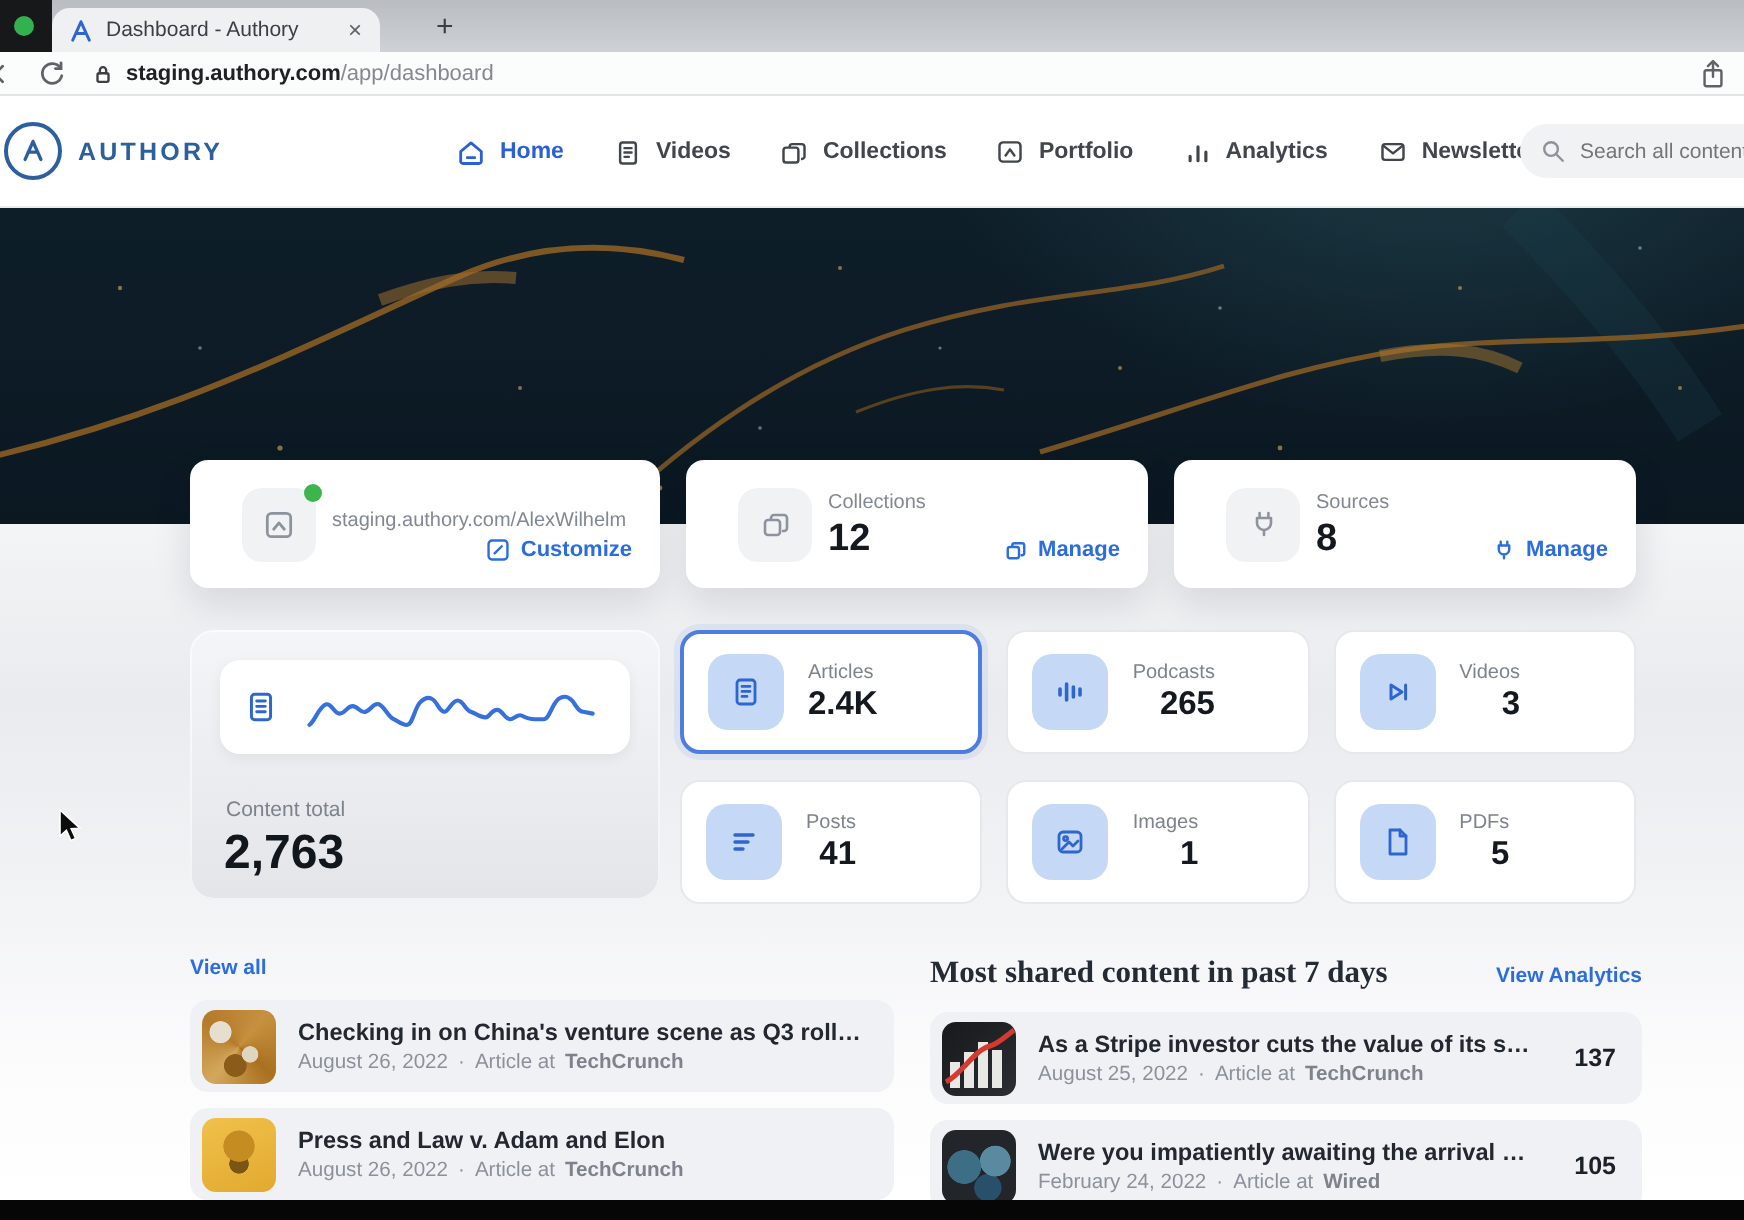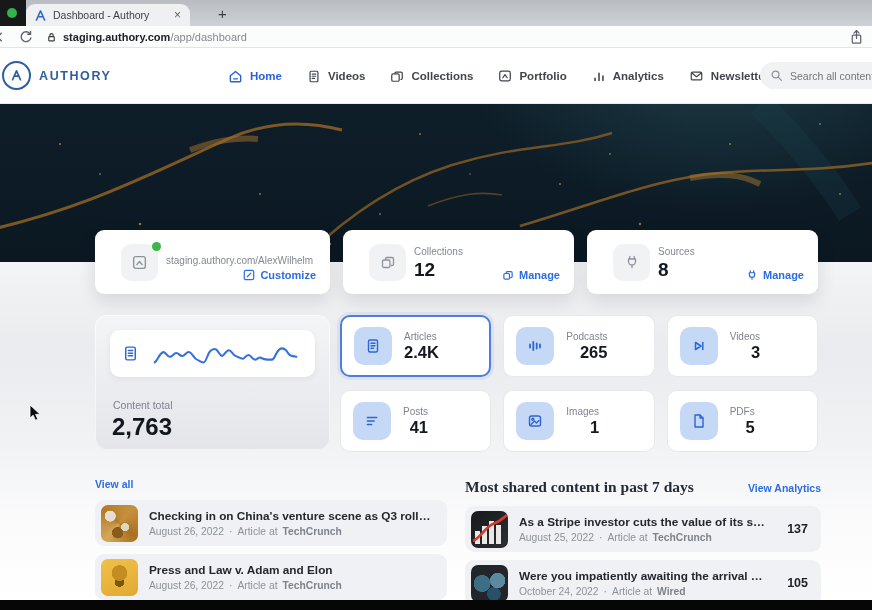--- a/index.html
+++ b/index.html
@@ -493,21 +493,21 @@
         <span class="meta-source">TechCrunch</span>
       </div>
     </div>
     <div class="citem-count">137</div>
   </div>
   <div class="citem">
     <div class="thumb thumb-4"></div>
     <div class="citem-body">
       <div class="citem-title">Were you impatiently awaiting the arrival of a premium Fit...</div>
       <div class="citem-meta">
-        <span>October 24, 2022</span>
+        <span>February 24, 2022</span>
         <span>·</span>
         <span>Article at</span>
         <span class="meta-source">Wired</span>
       </div>
     </div>
     <div class="citem-count">105</div>
   </div>
 </div>
 
 <div class="bottom-bar"></div>

